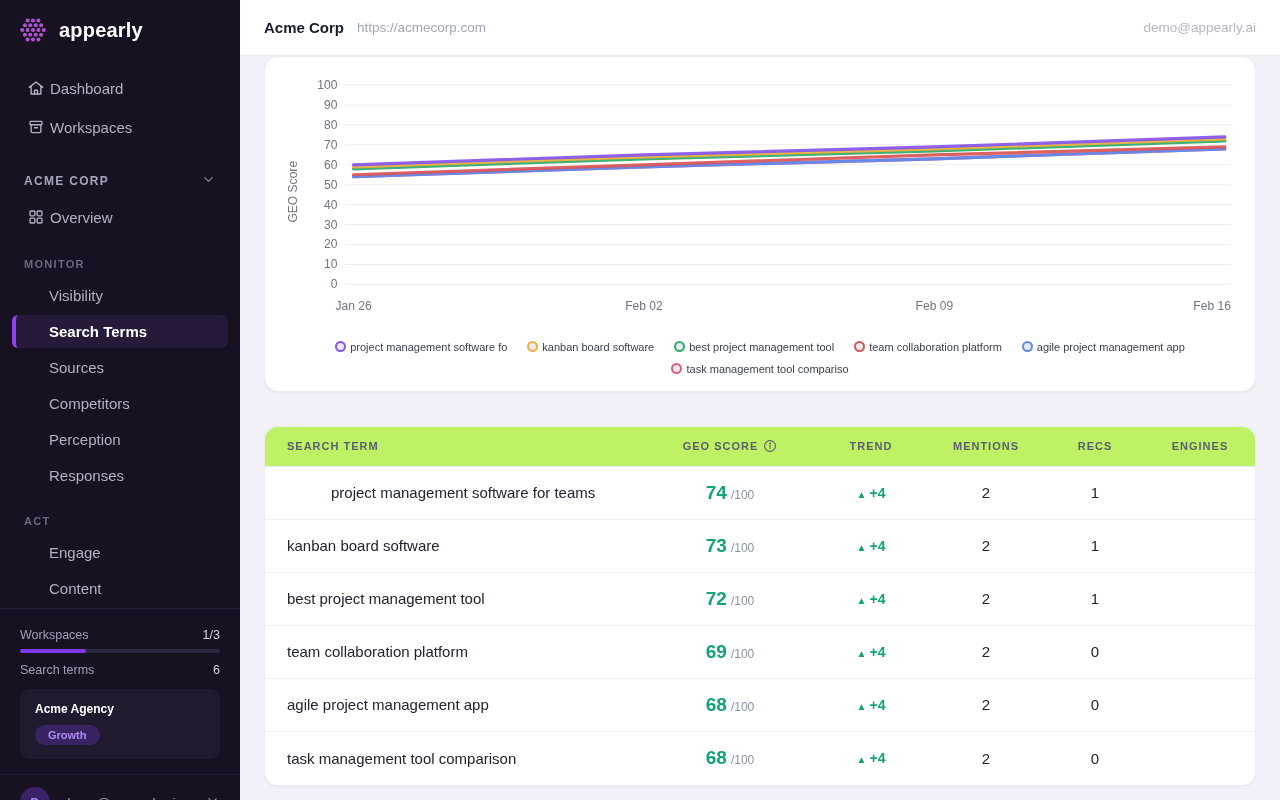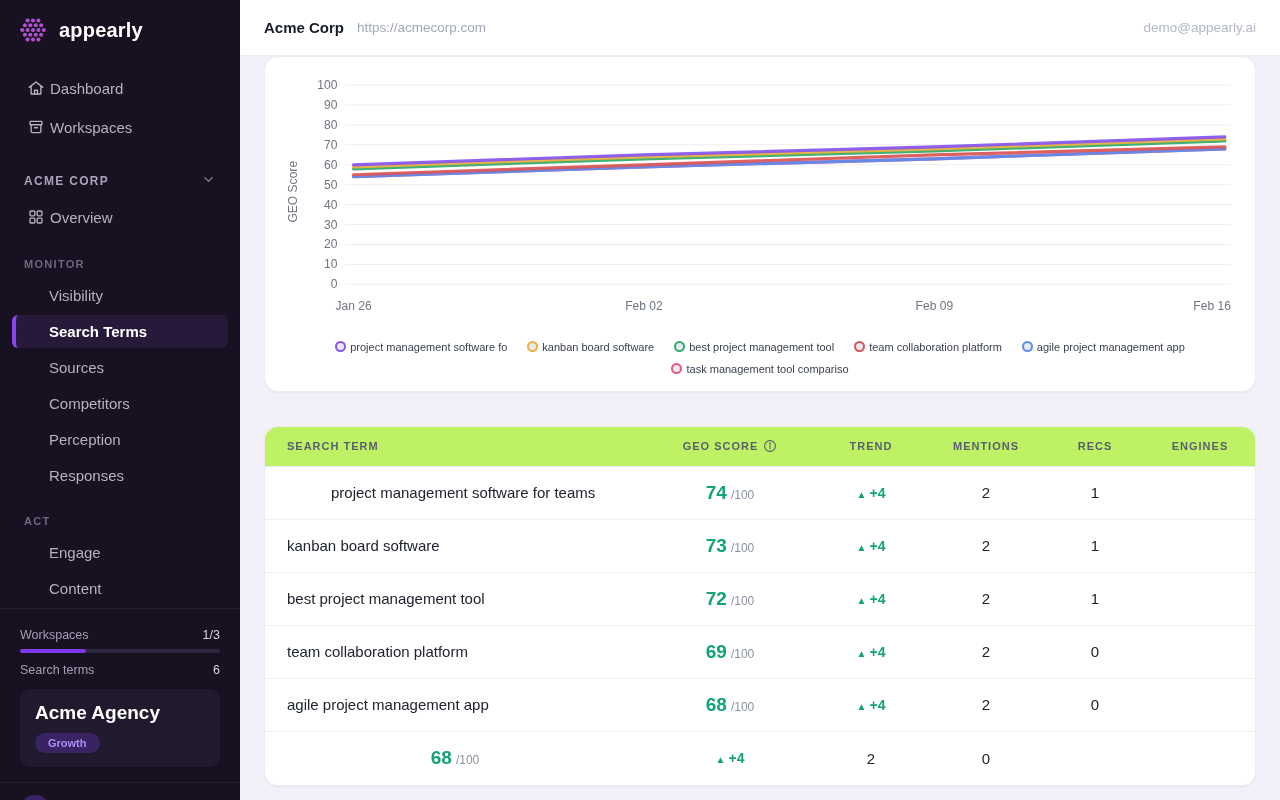--- a/index.html
+++ b/index.html
@@ -15,21 +15,21 @@
   .nav-item.plain { padding-left:37px; }
   .nav-item.active { background:#261939; color:#fff; font-weight:600; border-left:4px solid #8b45f0; padding-left:33px; border-radius:6px; }
   .section-label { font-size:11px; font-weight:700; letter-spacing:1.3px; color:#6e6880; padding:20px 24px 6px; display:flex; align-items:center; justify-content:space-between; }
   .section-label.org { color:#aaa4b8; font-size:12px; padding-top:24px; }
   .sb-bottom { margin-top:auto; border-top:1px solid #241e33; padding:12px 20px 0; }
   .usage-row { display:flex; justify-content:space-between; align-items:center; font-size:12.5px; color:#a59fb3; margin:7px 0 7px; }
   .usage-val { color:#d8d4e0; }
   .progress { height:4px; background:#2c2640; border-radius:2px; margin-bottom:10px; }
   .progress-fill { height:100%; background:#7c3aed; border-radius:2px; }
   .ws-card { background:#211a2e; border-radius:10px; padding:13px 15px 14px; margin:12px 0 15px; }
-  .ws-name { color:#fff; font-weight:600; font-size:19px; }
+  .ws-name { color:#fff; font-weight:600; font-size:12px; }
   .badge { display:inline-block; margin-top:9px; background:#3a2363; color:#b18cf5; font-size:11px; font-weight:600; padding:4px 13px; border-radius:999px; }
   .user-row { border-top:1px solid #241e33; padding:12px 20px 16px; display:flex; align-items:center; gap:13px; cursor:pointer; }
   .avatar { width:30px; height:30px; border-radius:50%; background:#3b2168; color:#a583ef; display:flex; align-items:center; justify-content:center; font-size:13px; font-weight:700; flex:0 0 30px; }
   .user-email { font-size:13.5px; color:#a9a3b6; }
   .user-row .chev { margin-left:auto; }
 
   
   .main { margin-left:240px; height:800px; display:flex; flex-direction:column; }
   .topbar { height:56px; background:#fff; border-bottom:1px solid #edeef3; display:flex; align-items:center; padding:0 24px; gap:13px; flex:0 0 56px; }
   .company { font-size:15px; font-weight:700; color:#171c2b; }
@@ -327,20 +327,21 @@
           </div>
           <div class="t-row" style="grid-template-columns: 1fr 170px 112px 118px 100px 110px;">
             <div class="cell term">agile project management app</div>
             <div class="cell"><span class="score-num">68</span><span class="score-outof">/100</span></div>
             <div class="cell trend-up"><span class="tri">▲</span>+4</div>
             <div class="cell">2</div>
             <div class="cell">0</div>
             <div class="cell"></div>
           </div>
           <div class="t-row" style="grid-template-columns: 1fr 170px 112px 118px 100px 110px;">
+            <div class="cell term">task management tool comparison</div>
             <div class="cell"><span class="score-num">68</span><span class="score-outof">/100</span></div>
             <div class="cell trend-up"><span class="tri">▲</span>+4</div>
             <div class="cell">2</div>
             <div class="cell">0</div>
             <div class="cell"></div>
           </div>
         </div>
     </section>
   </div>
 </div>

